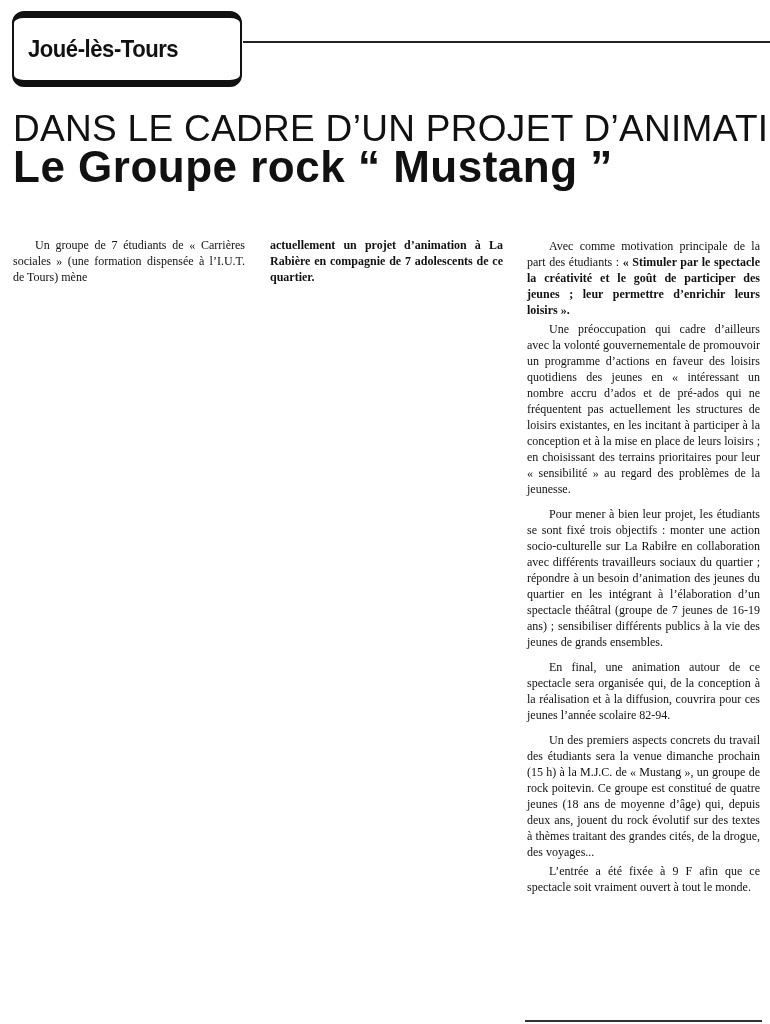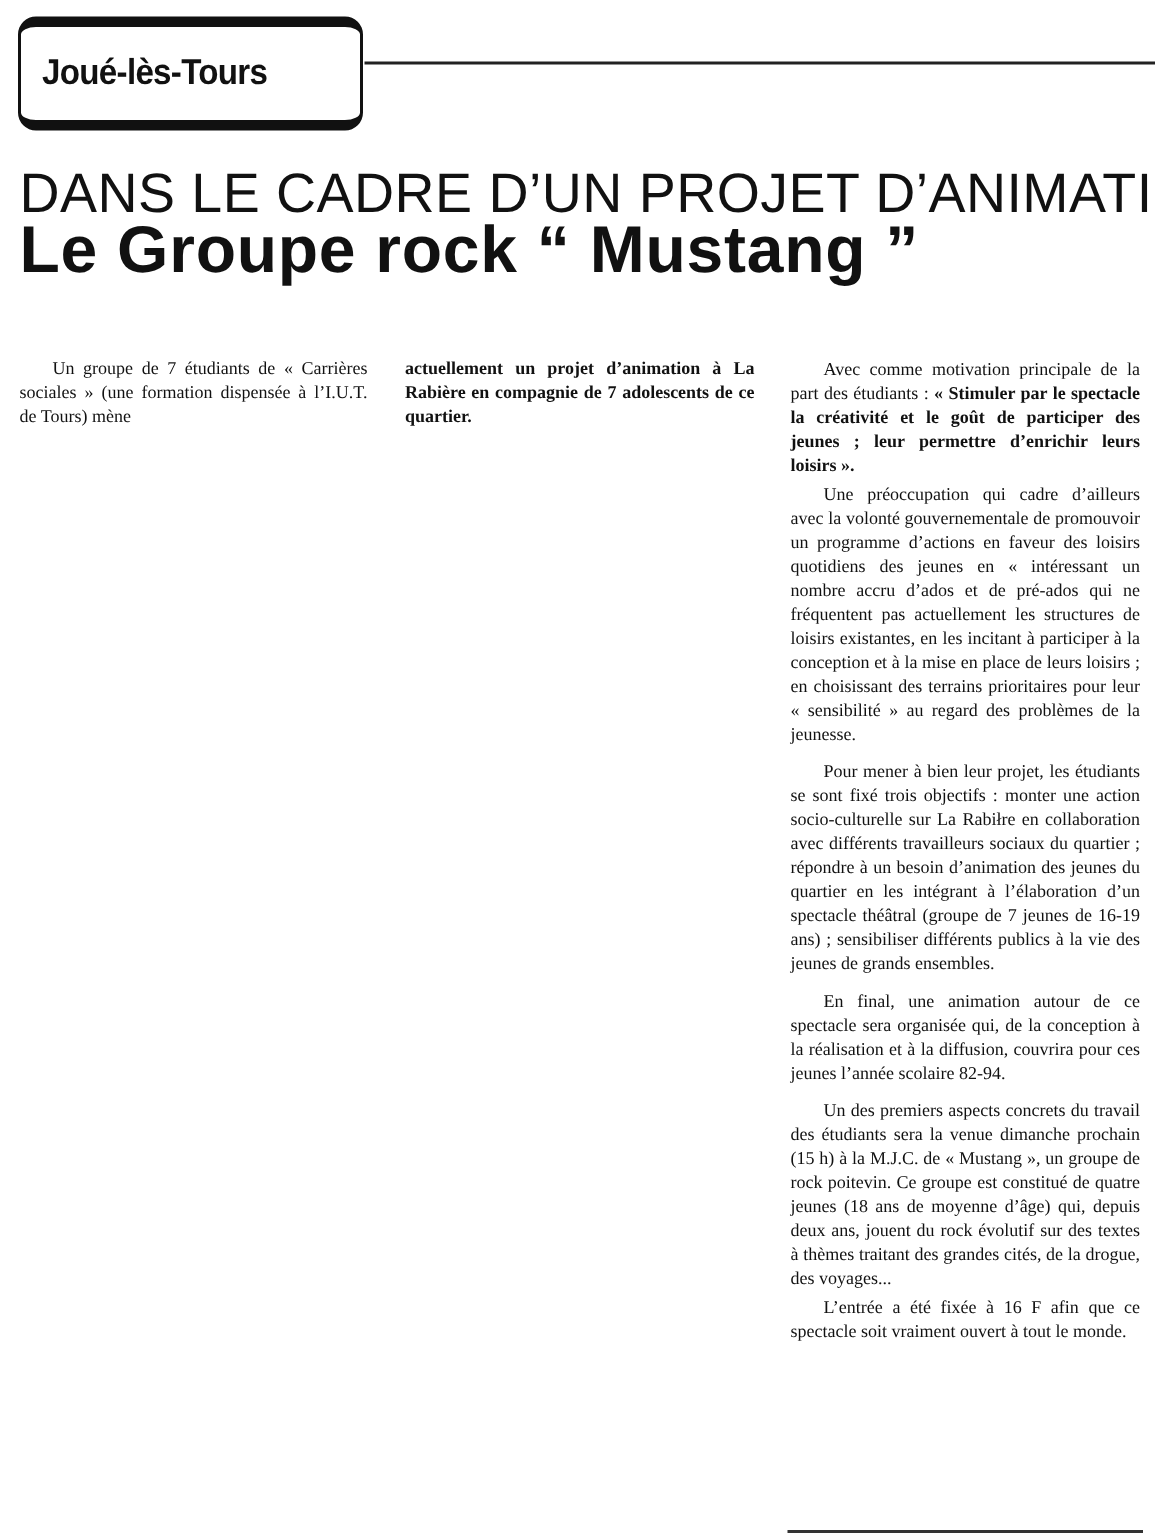--- a/index.html
+++ b/index.html
@@ -69,16 +69,16 @@
 <div class="col col2">
   <p style="text-indent:0">actuellement un projet d’animation à La Rabière en compagnie de 7 adolescents de ce quartier.</p>
 </div>
 
 <div class="col col3">
   <p><span>Avec comme motivation principale de la part des étudiants : </span><span class="bold">« Stimuler par le spectacle la créativité et le goût de participer des jeunes ; leur permettre d’enrichir leurs loisirs ».</span></p>
   <p>Une préoccupation qui cadre d’ailleurs avec la volonté gouvernementale de promouvoir un programme d’actions en faveur des loisirs quotidiens des jeunes en « intéressant un nombre accru d’ados et de pré-ados qui ne fréquentent pas actuellement les structures de loisirs existantes, en les incitant à participer à la conception et à la mise en place de leurs loisirs ; en choisissant des terrains prioritaires pour leur « sensibilité » au regard des problèmes de la jeunesse.</p>
   <p class="gap">Pour mener à bien leur projet, les étudiants se sont fixé trois objectifs : monter une action socio-culturelle sur La Rabiłre en collaboration avec différents travailleurs sociaux du quartier ; répondre à un besoin d’animation des jeunes du quartier en les intégrant à l’élaboration d’un spectacle théâtral (groupe de 7 jeunes de 16-19 ans) ; sensibiliser différents publics à la vie des jeunes de grands ensembles.</p>
   <p class="gap">En final, une animation autour de ce spectacle sera organisée qui, de la conception à la réalisation et à la diffusion, couvrira pour ces jeunes l’année scolaire 82-94.</p>
   <p class="gap">Un des premiers aspects concrets du travail des étudiants sera la venue dimanche prochain (15 h) à la M.J.C. de « Mustang », un groupe de rock poitevin. Ce groupe est constitué de quatre jeunes (18 ans de moyenne d’âge) qui, depuis deux ans, jouent du rock évolutif sur des textes à thèmes traitant des grandes cités, de la drogue, des voyages...</p>
-  <p>L’entrée a été fixée à 16 F afin que ce spectacle soit vraiment ouvert à tout le monde.</p>
+  <p>L’entrée a été fixée à 9 F afin que ce spectacle soit vraiment ouvert à tout le monde.</p>
 </div>
 
 <div class="bottom-rule"></div>
 
 </body></html>

